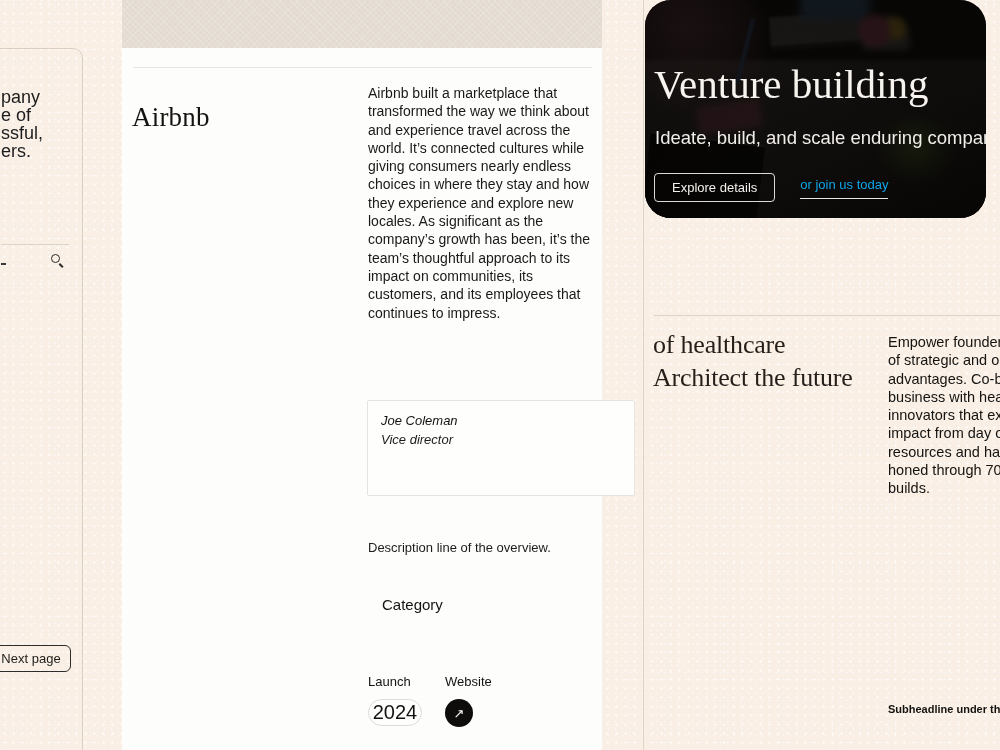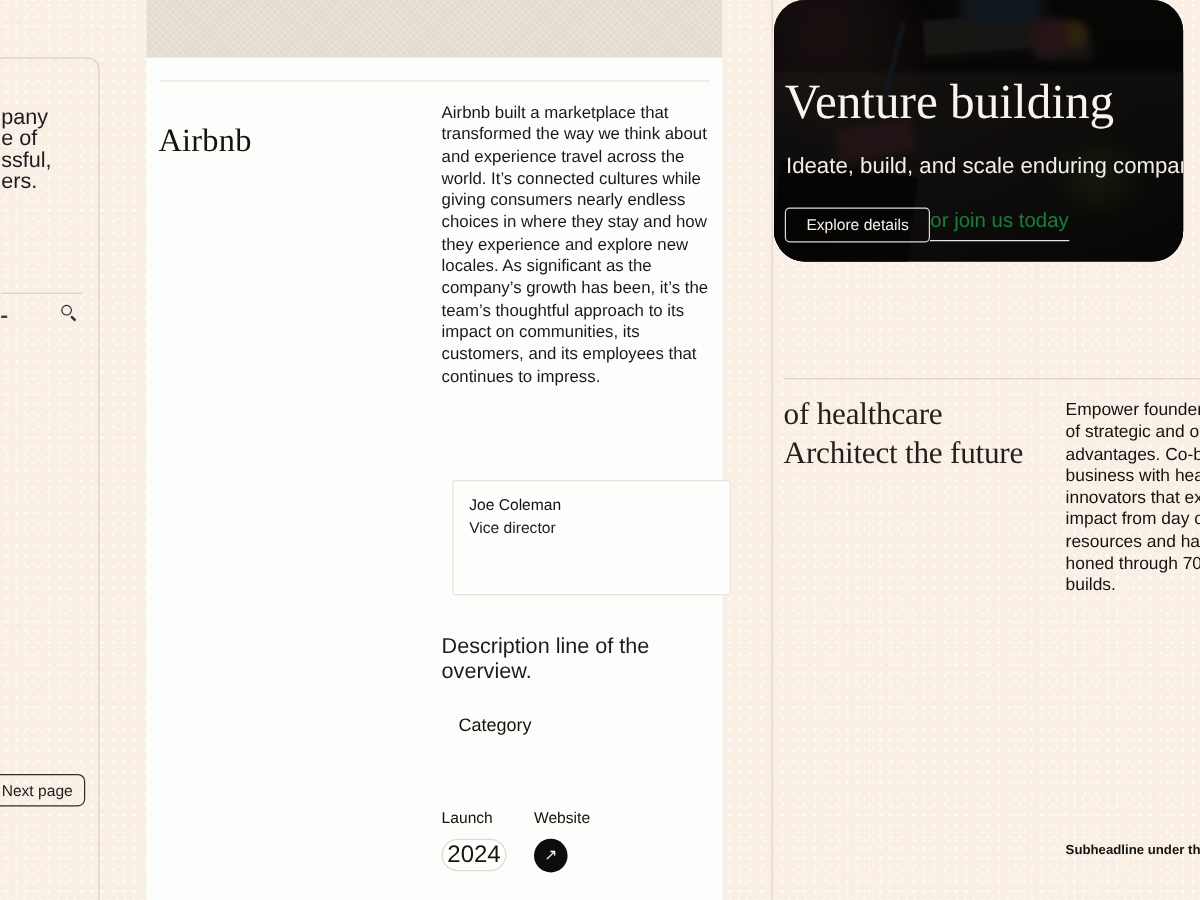--- a/index.html
+++ b/index.html
@@ -65,27 +65,28 @@
     position:absolute;left:11px;top:67px;width:459px;height:1px;background:#e6e4e0;
   }
   .panel .ptitle{
     position:absolute;left:10px;top:78px;font-size:27px;color:#15130f;letter-spacing:.2px;margin-top:24px;
   }
   .panel .pdesc{
     position:absolute;left:246px;top:84px;width:228px;
     font-size:14px;line-height:18.3px;color:#191919;
   }
   .contact-card{
-    position:absolute;left:255px;top:400px;width:232px;height:96px;
+    position:absolute;left:245px;top:400px;width:268px;height:96px;
     border:1px solid #e5e4e0;border-radius:2px;background:#fefefd;
     padding:12px 13px;
+    font-style:italic;
   }
   .contact-card .cname{font-size:13px;color:#121212;margin-bottom:4px;}
   .contact-card .crole{font-size:13px;color:#1c1c1c;}
-  .panel .pnote{position:absolute;left:246px;top:528px;font-size:18px;color:#1c1c1c;}
+  .panel .pnote{position:absolute;left:246px;top:540px;font-size:13px;color:#1c1c1c;}
   .panel .pcategory{position:absolute;left:260px;top:596px;font-size:15px;color:#15130f;}
   .panel .plabel{position:absolute;top:674px;font-size:13px;color:#15130f;}
   .panel .plabel.launch{left:246px;}
   .panel .plabel.website{left:323px;}
   .year-pill{
     position:absolute;left:246px;top:699px;width:54px;height:27px;
     border:1px solid #dcdbd6;border-radius:14px;background:#fefefd;
     display:flex;align-items:center;justify-content:center;font-size:20px;color:#15130f;
   }
   .site-btn{
@@ -159,21 +160,21 @@
     white-space:nowrap;z-index:5;
   }
   .hero .cta{
     position:absolute;left:9px;top:173px;display:flex;align-items:center;z-index:5;
   }
   .explore-btn{
     height:29px;padding:0 17px;background:transparent;border:1px solid rgba(255,255,255,.85);
     border-radius:4px;color:#f4f1ed;font-size:13px;cursor:pointer;font-family:inherit;
   }
   .join-link{
-    font-size:17px;color:#15803d;text-decoration:none;
+    margin-left:25px;font-size:13px;color:#0ea5e9;text-decoration:none;
     padding-bottom:6px;border-bottom:1px solid rgba(255,255,255,.9);cursor:pointer;
   }
   .vdivider{
     position:absolute;left:10px;top:315px;width:347px;height:1px;background:#ddd3c7;
   }
   .vheading{
     position:absolute;left:9px;top:328px;font-size:26px;line-height:33px;
     color:#261f19;letter-spacing:-.2px;white-space:nowrap;
   }
   .vpara{

